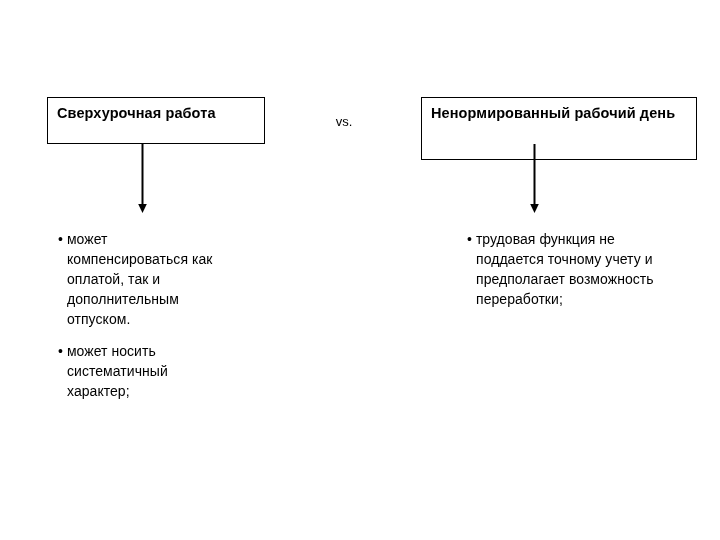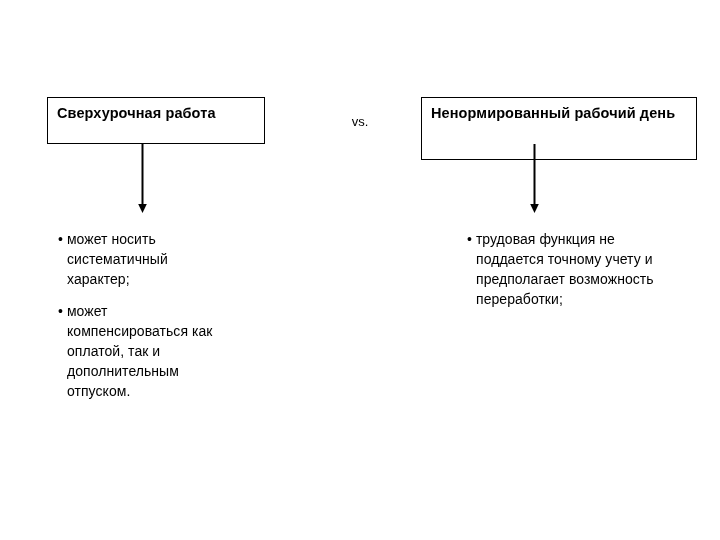--- a/index.html
+++ b/index.html
@@ -34,21 +34,21 @@
     line-height: 19px;
     letter-spacing: 0.1px;
     white-space: pre-line;
   }
   #box-left  { left: 47px;  top: 97px; width: 218px; height: 47px; }
   #box-right { left: 421px; top: 97px; width: 276px; height: 63px; }
 
   
   #vs-label {
     position: absolute;
-    left: 300px;
+    left: 284px;
     top: 114px;
     width: 120px;
     text-align: center;
     font-size: 13px;
     line-height: 16px;
     color: #000000;
   }
 
   
   .arrow {
@@ -99,21 +99,21 @@
     <line x1="6.5" y1="0" x2="6.5" y2="62" stroke="#000000" stroke-width="2"></line>
     <polygon points="6.5,69 2.2,60 10.8,60" fill="#000000"></polygon>
   </svg>
 
   <svg id="arrow-right" class="arrow" viewBox="0 0 13 70">
     <line x1="6.5" y1="0" x2="6.5" y2="62" stroke="#000000" stroke-width="2"></line>
     <polygon points="6.5,69 2.2,60 10.8,60" fill="#000000"></polygon>
   </svg>
 
   <div id="col-left" class="col">
+    <p class="bullet-p">• может компенсироваться как оплатой, так и дополнительным отпуском.</p>
     <p class="bullet-p">• может носить систематичный характер;</p>
-    <p class="bullet-p">• может компенсироваться как оплатой, так и дополнительным отпуском.</p>
   </div>
 
   <div id="col-right" class="col">
     <p class="bullet-p">• трудовая функция не поддается точному учету и предполагает возможность переработки;</p>
   </div>
 
 </div>
 
 </body></html>

